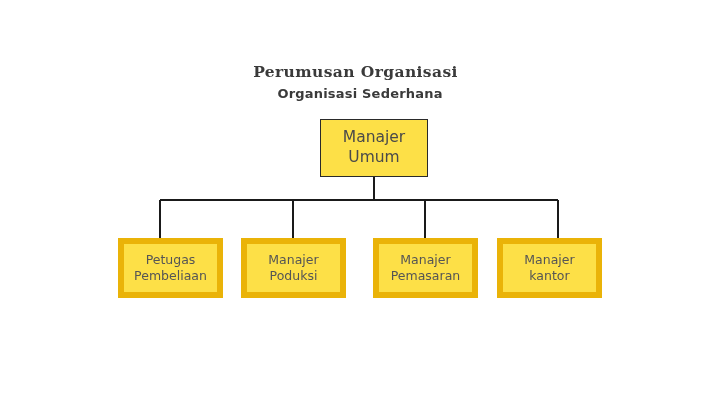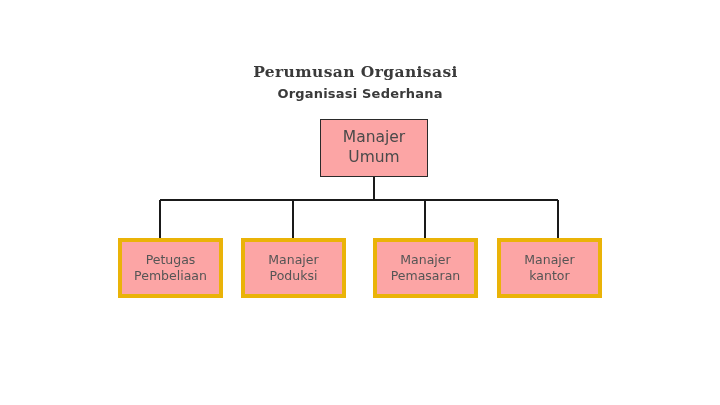--- a/index.html
+++ b/index.html
@@ -44,35 +44,35 @@
     font-size: 13px;
     letter-spacing: 0.2px;
     color: #3a3a3a;
     white-space: nowrap;
   }
 
   
   .node {
     position: absolute;
     box-sizing: border-box;
-    background: #fca5a5;
+    background: #fde047;
     display: flex;
     align-items: center;
     justify-content: center;
     text-align: center;
     color: #555555;
     line-height: 1.28;
   }
   .node-root {
     border: 1.2px solid #2a2a2a;
     color: #4a4a4a;
     font-size: 15.5px;
   }
   .node-child {
-    border: 4px solid #eab308;
+    border: 6px solid #eab308;
     font-size: 12.5px;
   }
   .node-label {
     display: block;
     padding: 0 4px;
     white-space: pre-line;
   }
 
   
   .conn {

